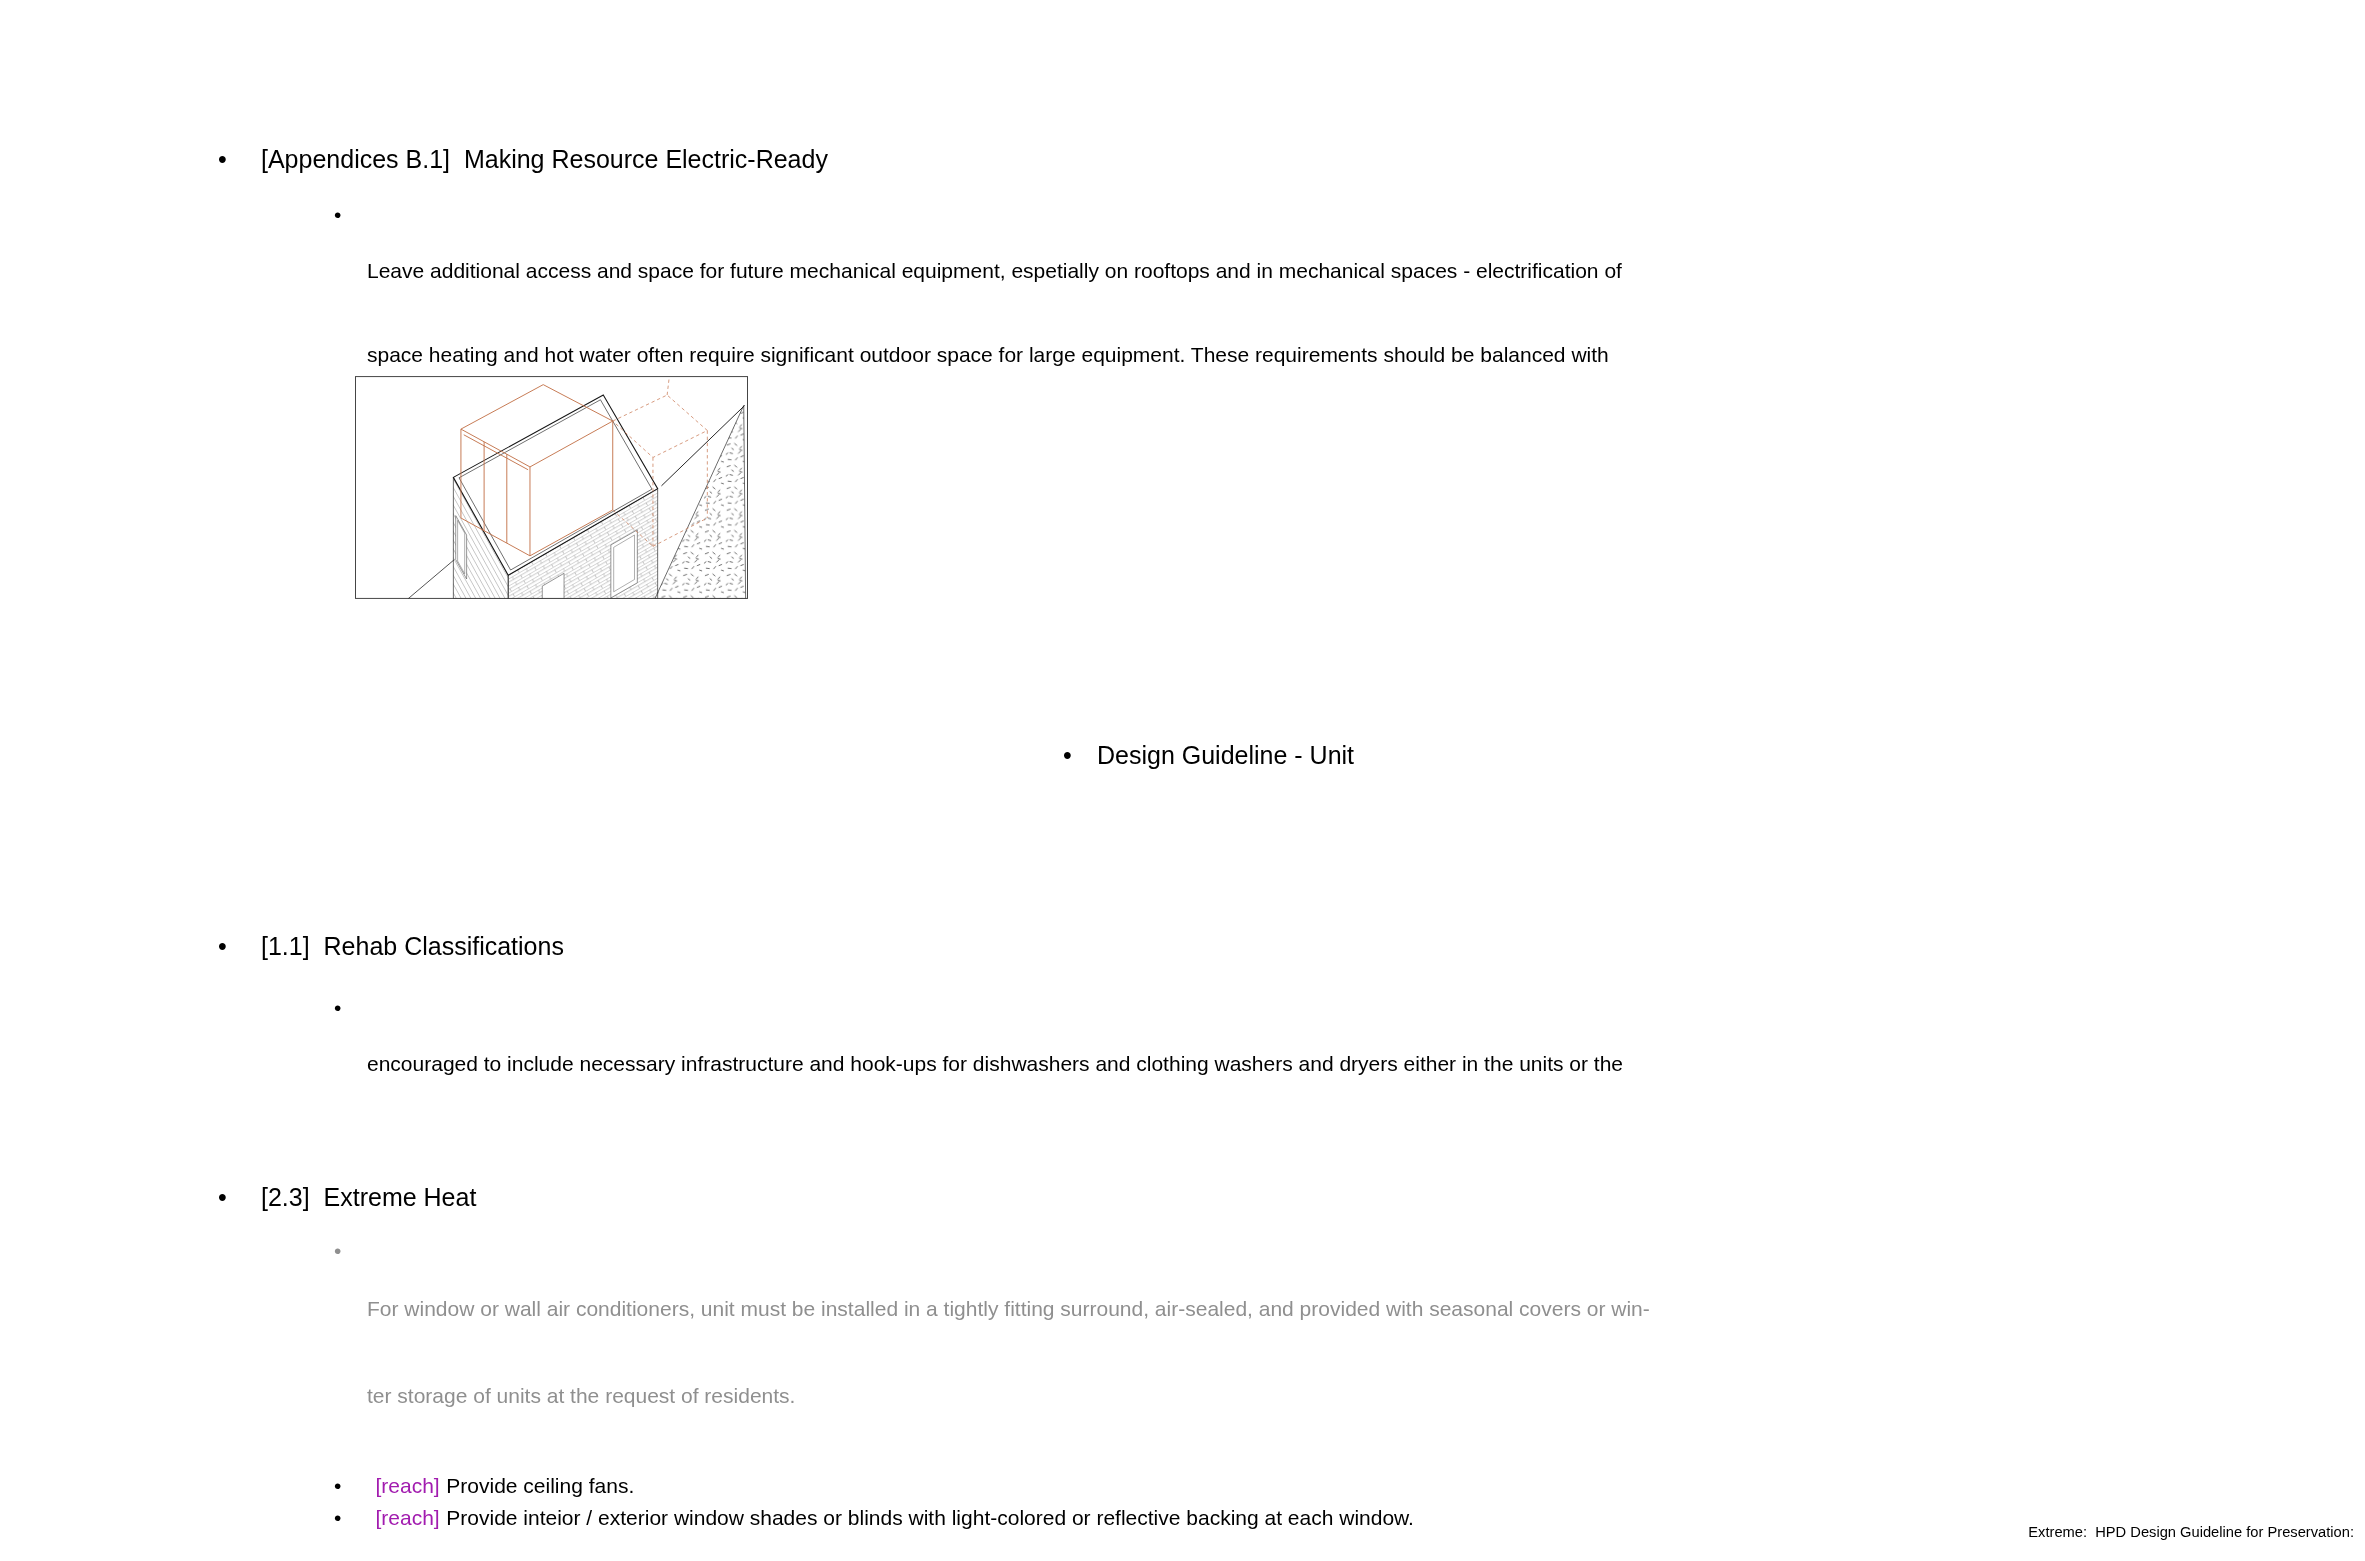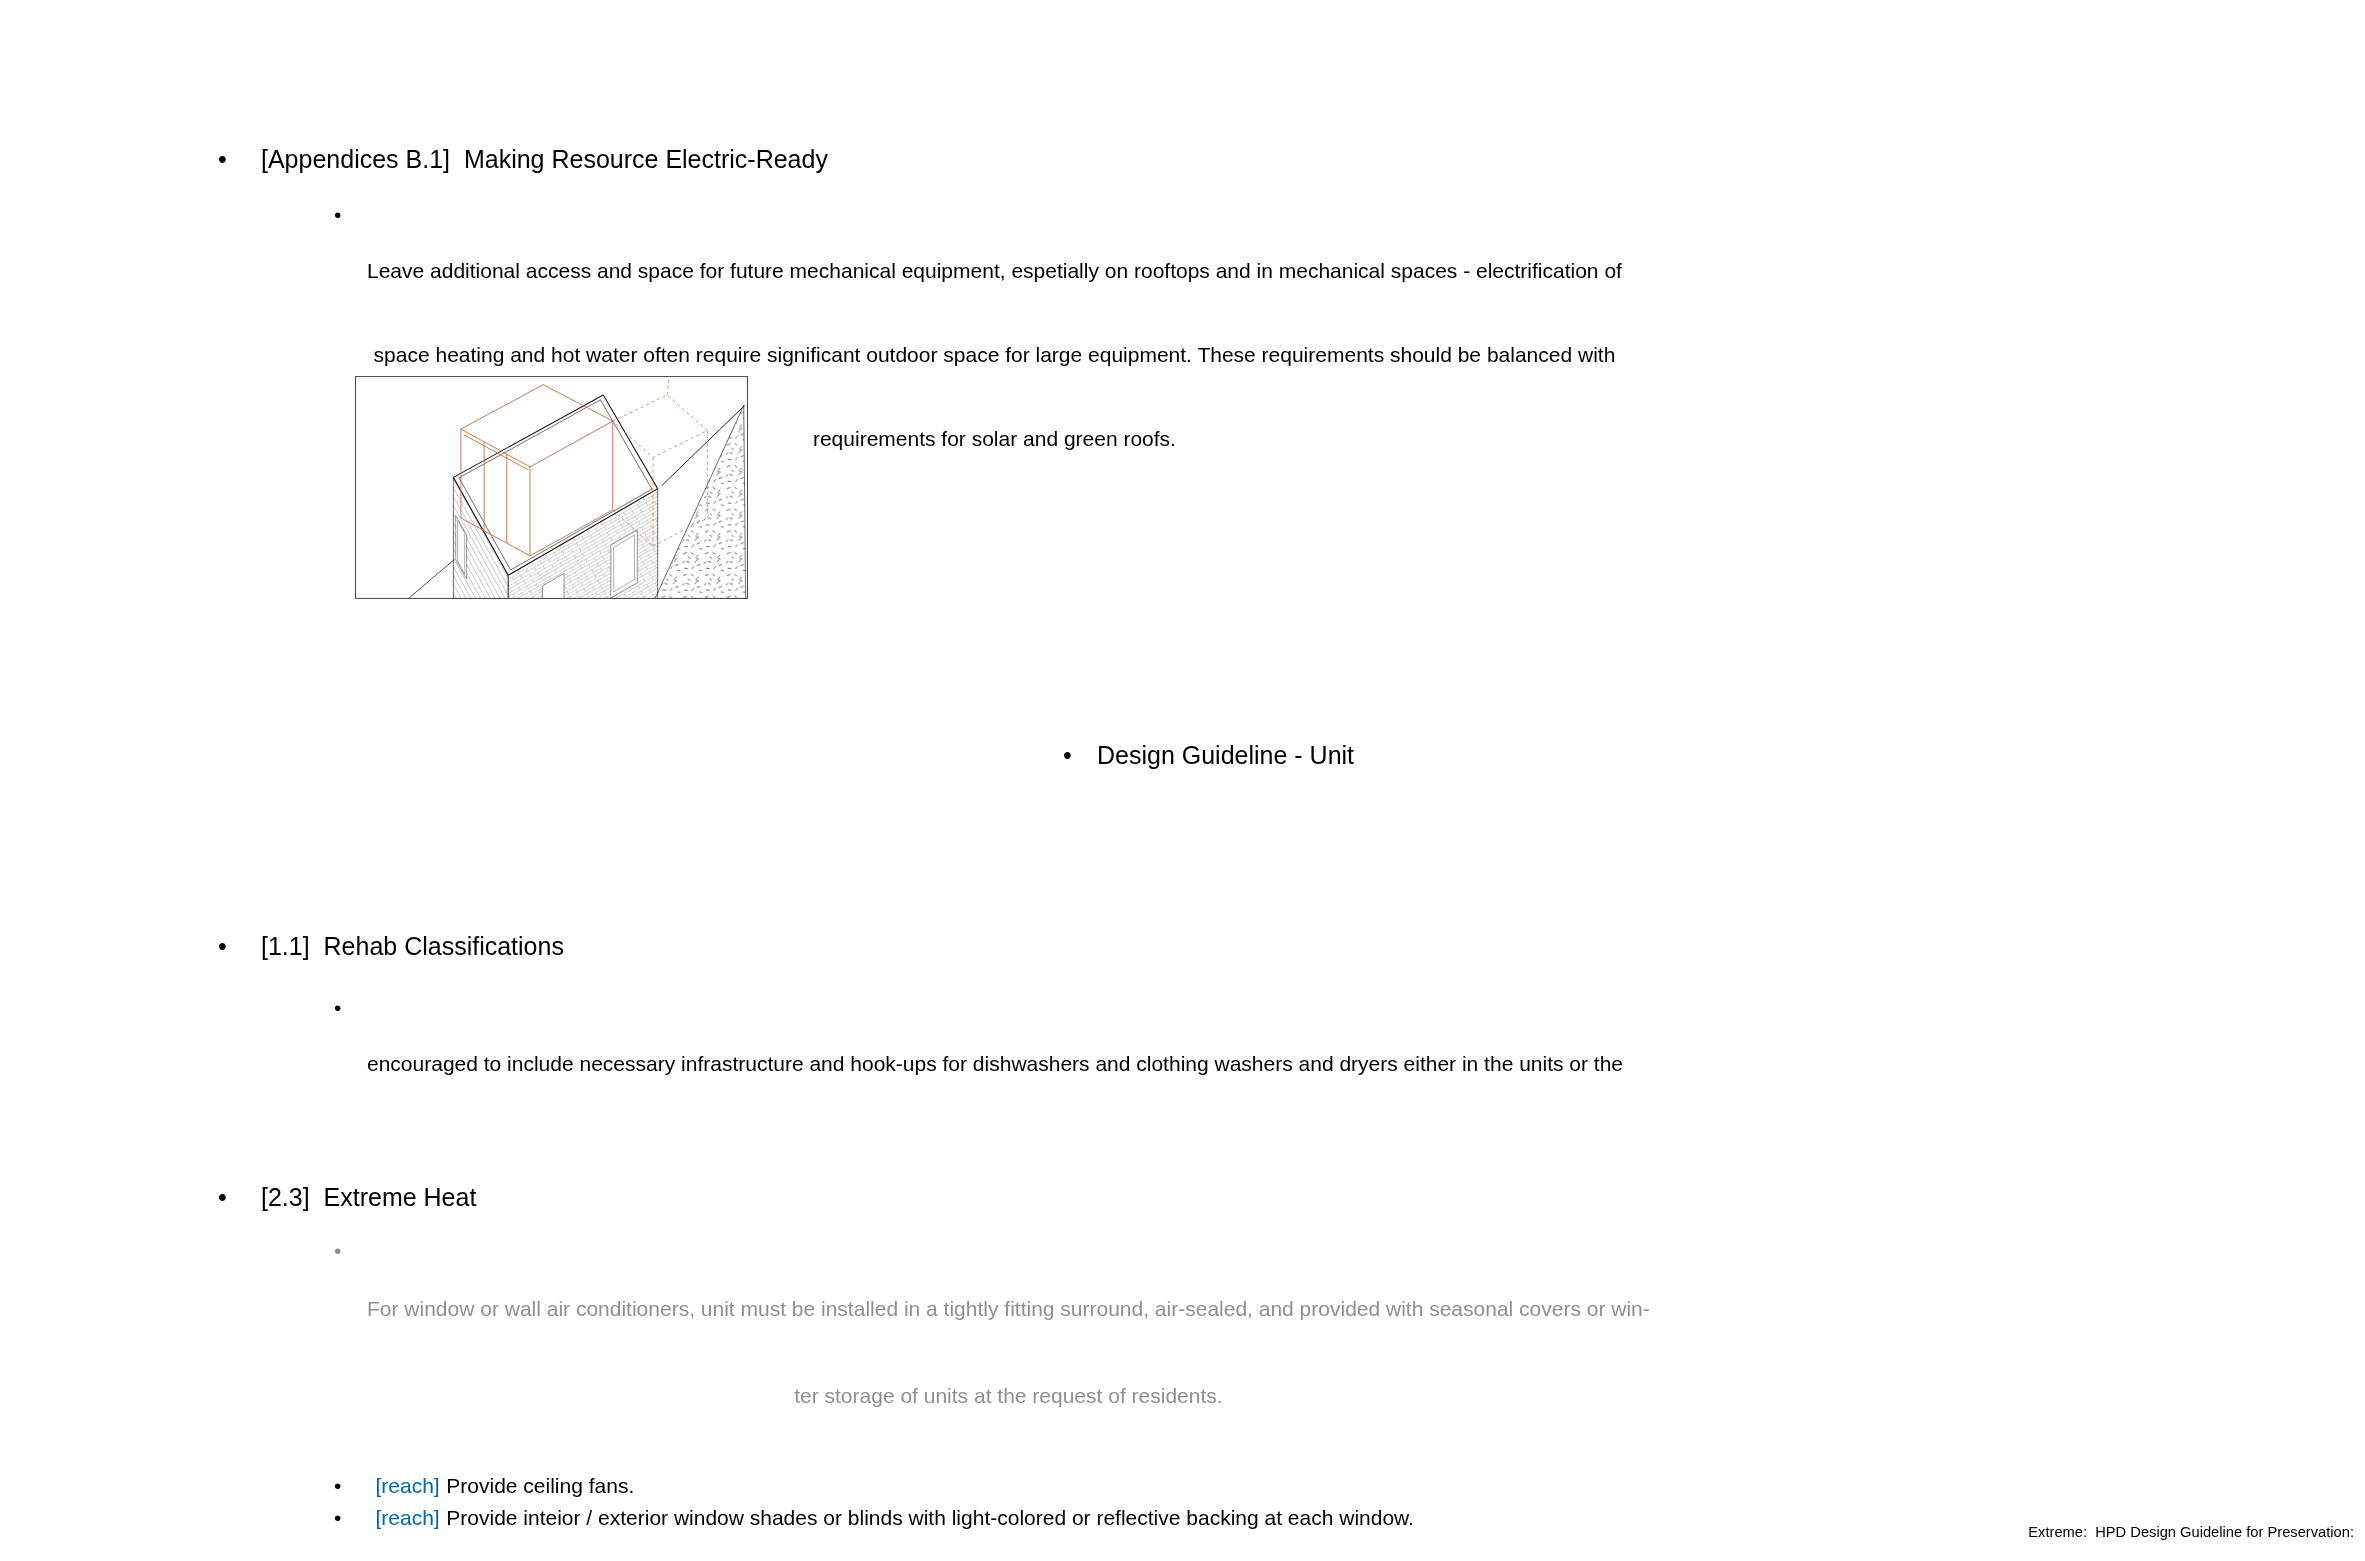--- a/index.html
+++ b/index.html
@@ -9,28 +9,28 @@
     background:#ffffff;
     font-family:"Liberation Sans", sans-serif;
     color:#000;
     overflow:hidden;
   }
   .row{position:absolute;display:flex;align-items:flex-start;white-space:pre;}
   .h-row{font-size:25px;line-height:1.15;}
   .h-row .bullet{display:inline-block;width:43px;}
   .body-row{font-size:21px;line-height:28px;}
   .body-row .bullet{display:inline-block;width:33px;}
-  .lines div{white-space:pre;text-align:center;}
+  .lines div{white-space:pre;}
   .center-h .bullet{display:inline-block;width:34px;}
   .muted{color:#8f8f8f;}
   .heat-list{position:absolute;left:334px;top:1236px;font-size:21px;line-height:29px;}
   .heat-item{display:flex;white-space:pre;}
   .heat-item .bullet{display:inline-block;width:33px;}
   .heat-item.reach{margin-top:2.8px;}
-  .reach-prefix{color:#0369a1;margin-left:8.5px;margin-right:6.6px;}
+  .reach-prefix{color:#a21caf;margin-left:8.5px;margin-right:6.6px;}
   .figure{
     position:absolute;left:355px;top:376px;width:393px;height:223px;
   }
   .figure svg{display:block;width:100%;height:100%;}
   .footer{
     position:absolute;right:59px;top:1477px;
     font-size:14.7px;line-height:22px;text-align:right;white-space:pre;
   }
 </style>
 </head>

